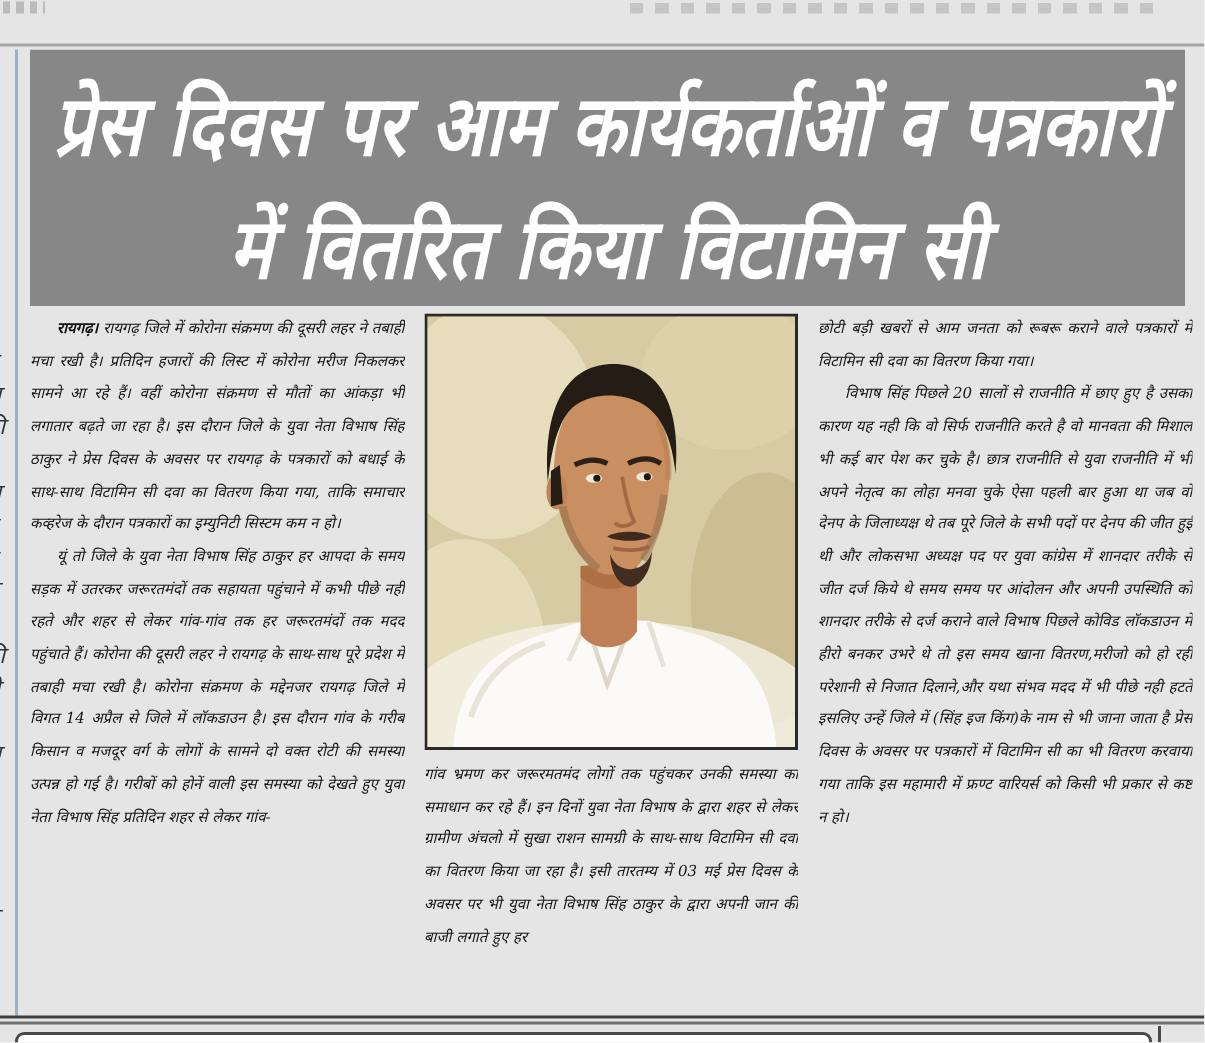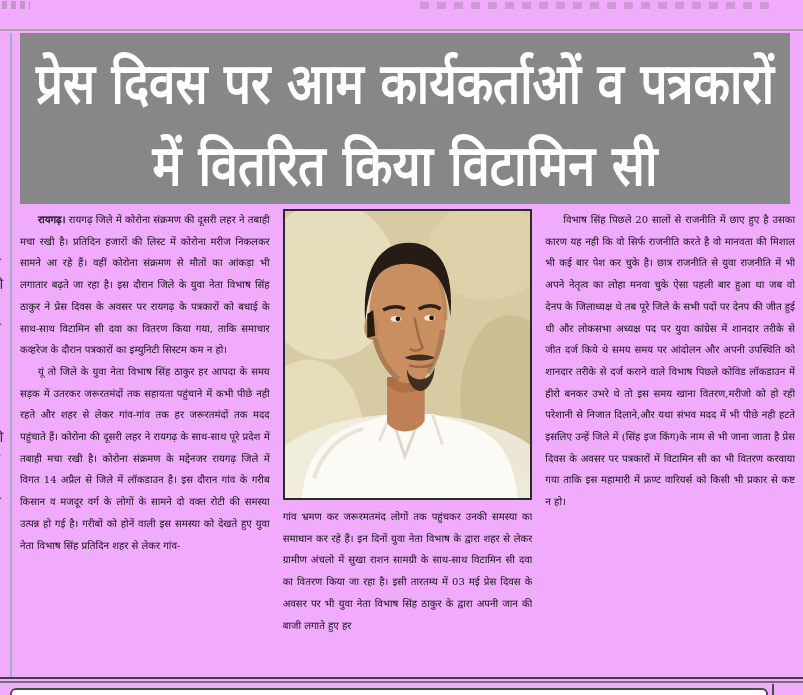--- a/index.html
+++ b/index.html
@@ -1,18 +1,18 @@
 <!DOCTYPE html>
 <html><head>
 <meta charset="utf-8">
 <style>
   html,body{margin:0;padding:0;background:#ffffff;}
   .page{
     position:relative;width:803px;height:695px;overflow:hidden;
-    background:#f0abfc;font-family:"DejaVu Serif", serif;color:#161616;
+    background:#e5e5e5;font-family:"DejaVu Serif", serif;color:#161616;font-style:italic;
   }
   
   .mast-marks{position:absolute;top:2px;left:420px;width:355px;height:7px;
     background:repeating-linear-gradient(90deg, rgba(100,100,100,.45) 0 9px, transparent 9px 17px);
     opacity:.55;filter:blur(.4px);}
   .mast-mark-left{position:absolute;top:1px;left:2px;width:28px;height:8px;
     background:repeating-linear-gradient(90deg, rgba(90,90,90,.5) 0 5px, transparent 5px 9px);
     opacity:.6;filter:blur(.4px);}
   .top-rule{position:absolute;top:29px;left:0;width:803px;height:2px;background:#a6a6a6;}
   
@@ -135,20 +135,21 @@
           <path d="M126,156 C134,158 144,158 150,155" stroke="#a4614a" stroke-width="2.5" fill="none"></path>
           <path d="M124,160 C128,174 148,174 152,158 C152,172 144,182 138,182 C130,182 124,172 124,160 Z" fill="#422e20"></path>
           <path d="M92,128 C96,148 106,162 116,170" stroke="#8c6a4e" stroke-width="5" fill="none" opacity="0.5"></path>
           <path d="M160,120 C158,140 152,154 146,164" stroke="#8c6a4e" stroke-width="5" fill="none" opacity="0.5"></path>
         </svg>
       </div>
       <p class="caption">गांव भ्रमण कर जरूरमतमंद लोगों तक पहुंचकर उनकी समस्या का समाधान कर रहे हैं। इन दिनों युवा नेता विभाष के द्वारा शहर से लेकर ग्रामीण अंचलो में सुखा राशन सामग्री के साथ-साथ विटामिन सी दवा का वितरण किया जा रहा है। इसी तारतम्य में 03 मई प्रेस दिवस के अवसर पर भी युवा नेता विभाष सिंह ठाकुर के द्वारा अपनी जान की बाजी लगाते हुए हर</p>
     </div>
 
     <div class="col">
+      <p>छोटी बड़ी खबरों से आम जनता को रूबरू कराने वाले पत्रकारों में विटामिन सी दवा का वितरण किया गया।</p>
       <p class="indent">विभाष सिंह पिछले 20 सालों से राजनीति में छाए हुए है उसका कारण यह नही कि वो सिर्फ राजनीति करते है वो मानवता की मिशाल भी कई बार पेश कर चुके है। छात्र राजनीति से युवा राजनीति में भी अपने नेतृत्व का लोहा मनवा चुके ऐसा पहली बार हुआ था जब वो देनप के जिलाध्यक्ष थे तब पूरे जिले के सभी पदों पर देनप की जीत हुई थी और लोकसभा अध्यक्ष पद पर युवा कांग्रेस में शानदार तरीके से जीत दर्ज किये थे समय समय पर आंदोलन और अपनी उपस्थिति को शानदार तरीके से दर्ज कराने वाले विभाष पिछले कोविड लॉकडाउन में हीरो बनकर उभरे थे तो इस समय खाना वितरण,मरीजो को हो रही परेशानी से निजात दिलाने,और यथा संभव मदद में भी पीछे नही हटते इसलिए उन्हें जिले में (सिंह इज किंग)के नाम से भी जाना जाता है प्रेस दिवस के अवसर पर पत्रकारों में विटामिन सी का भी वितरण करवाया गया ताकि इस महामारी में फ्रण्ट वारियर्स को किसी भी प्रकार से कष्ट न हो।</p>
     </div>
 
   </div>
 
   <div class="dbl-rule-a"></div>
   <div class="dbl-rule-b"></div>
   <div class="bottom-box"></div>
   <div class="bottom-vline"></div>
 

